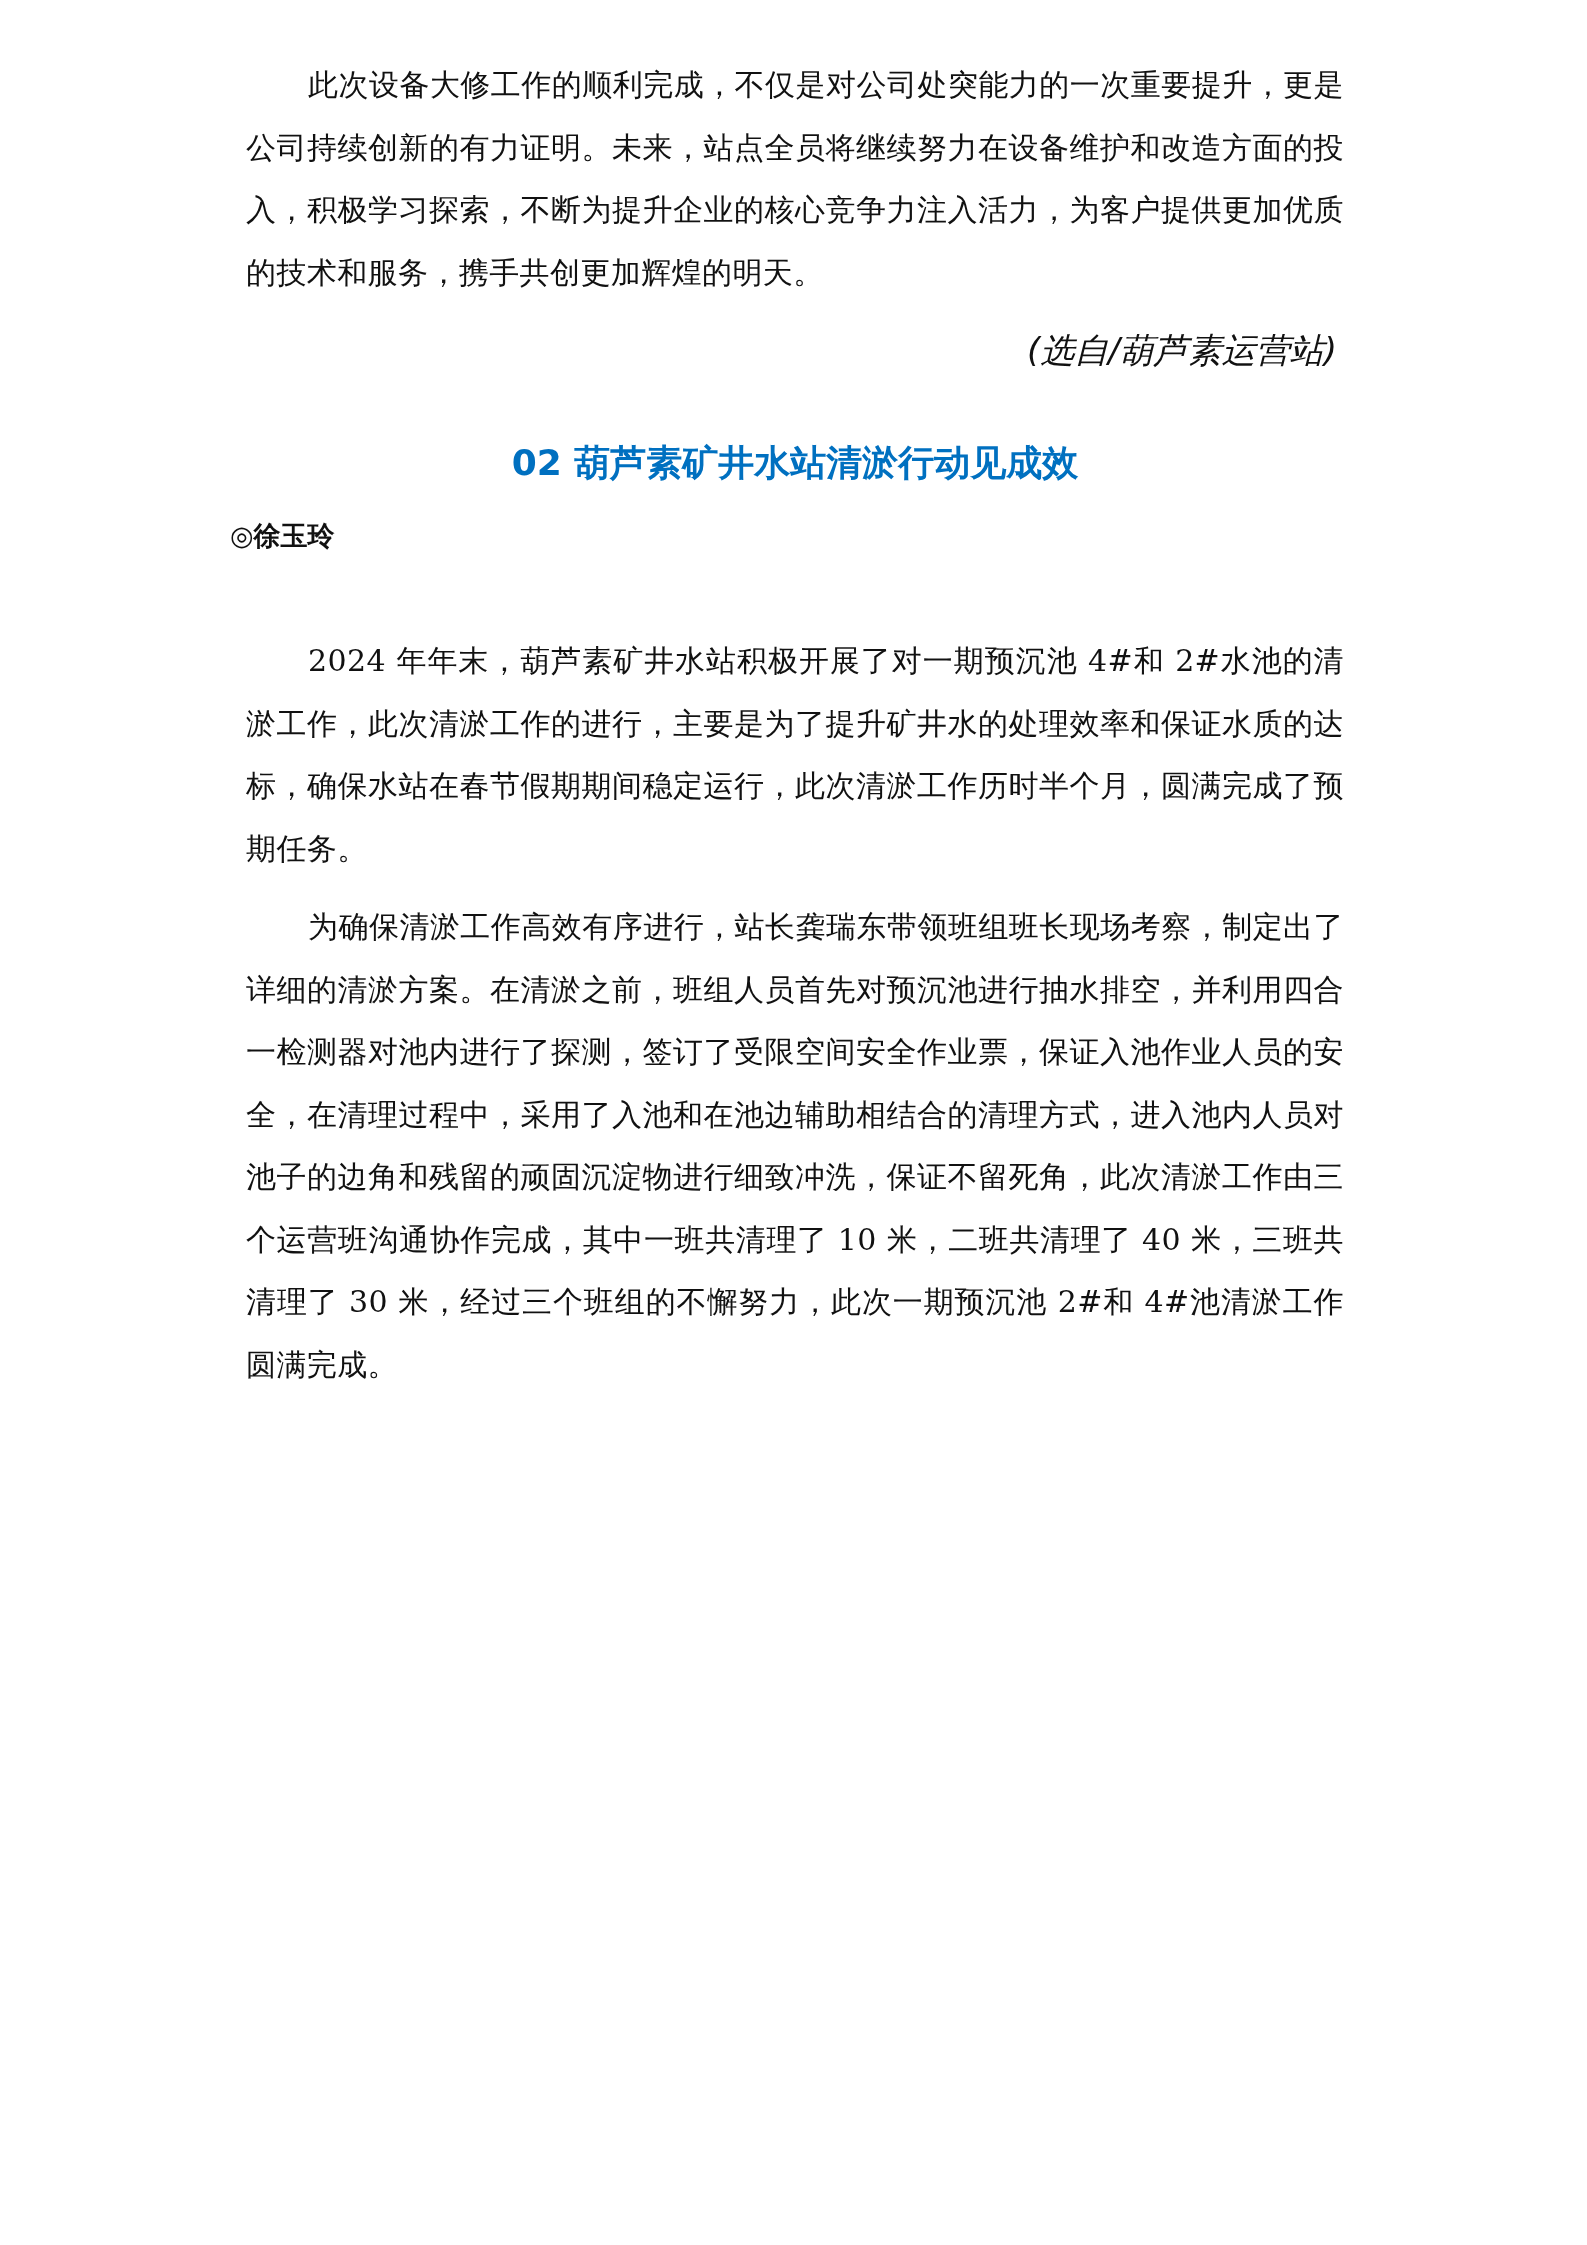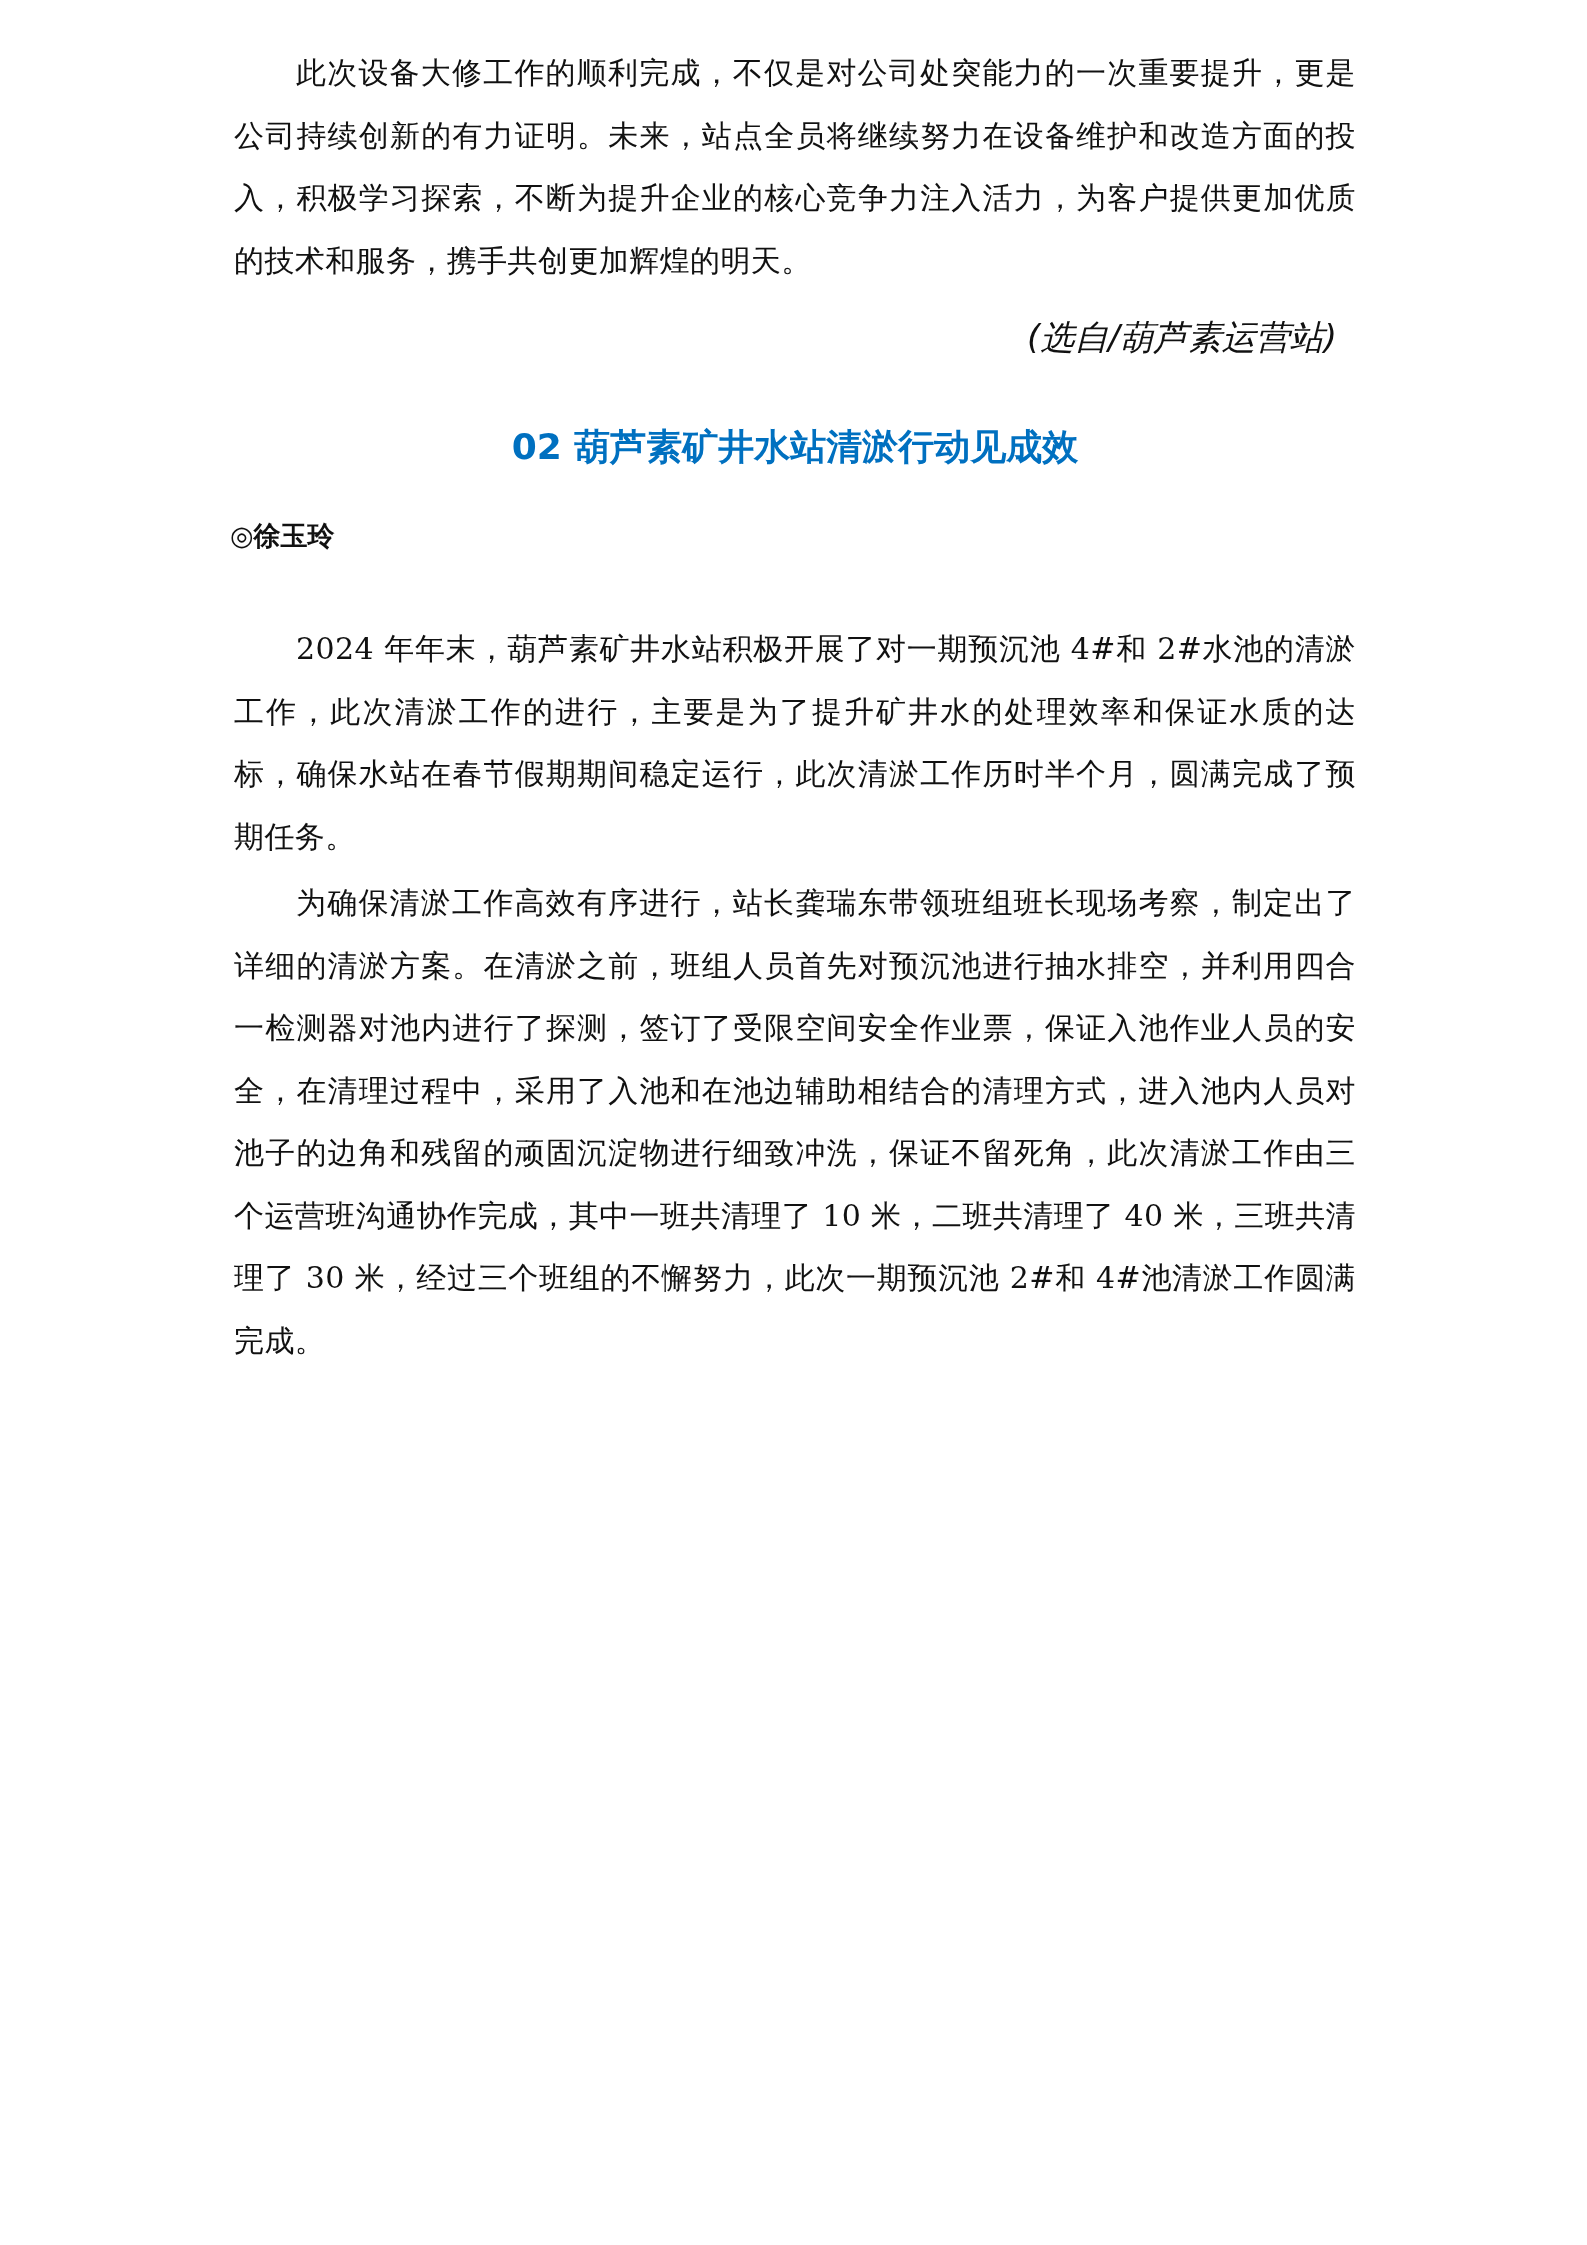--- a/index.html
+++ b/index.html
@@ -1,32 +1,32 @@
 <!DOCTYPE html>
 <html><head>
 <meta charset="utf-8">
 <style>
   html, body { margin: 0; padding: 0; background: #ffffff; }
   body { width: 1587px; height: 2245px; position: relative; overflow: hidden; }
   .page { position: absolute; left: 230px; top: 38px; width: 1130px; }
   .para {
     font-family: "DejaVu Serif", "Liberation Serif", serif;
     font-size: 30px; line-height: 62.5px; color: #111;
-    text-indent: 62px; margin: 4px; text-align: justify;
+    text-indent: 62px; margin: 16px; text-align: justify;
     letter-spacing: 0.4px;
   }
   .source {
     font-family: "DejaVu Sans", "Liberation Sans", sans-serif;
     font-style: italic; font-size: 34px; color: #111;
     text-align: right; margin: 15px; padding-right: 8px; line-height: 60px;
   }
   .title {
     font-family: "DejaVu Sans", "Liberation Sans", sans-serif;
     font-weight: bold; font-size: 36px; color: #0070C0;
-    text-align: center; margin: 0; position: absolute; left: 0; right: 0;
+    text-align: center; margin: 16px; position: absolute; left: 0; right: 0;
   }
   .author {
     font-family: "DejaVu Serif", "Liberation Serif", serif;
     font-weight: bold; font-size: 27px; color: #111;
     margin: 0; position: absolute; left: 0; right: 0;
   }
   .body2 { position: absolute; left: 0; right: 0; top: 576px; }
 </style>
 </head>
 <body>

